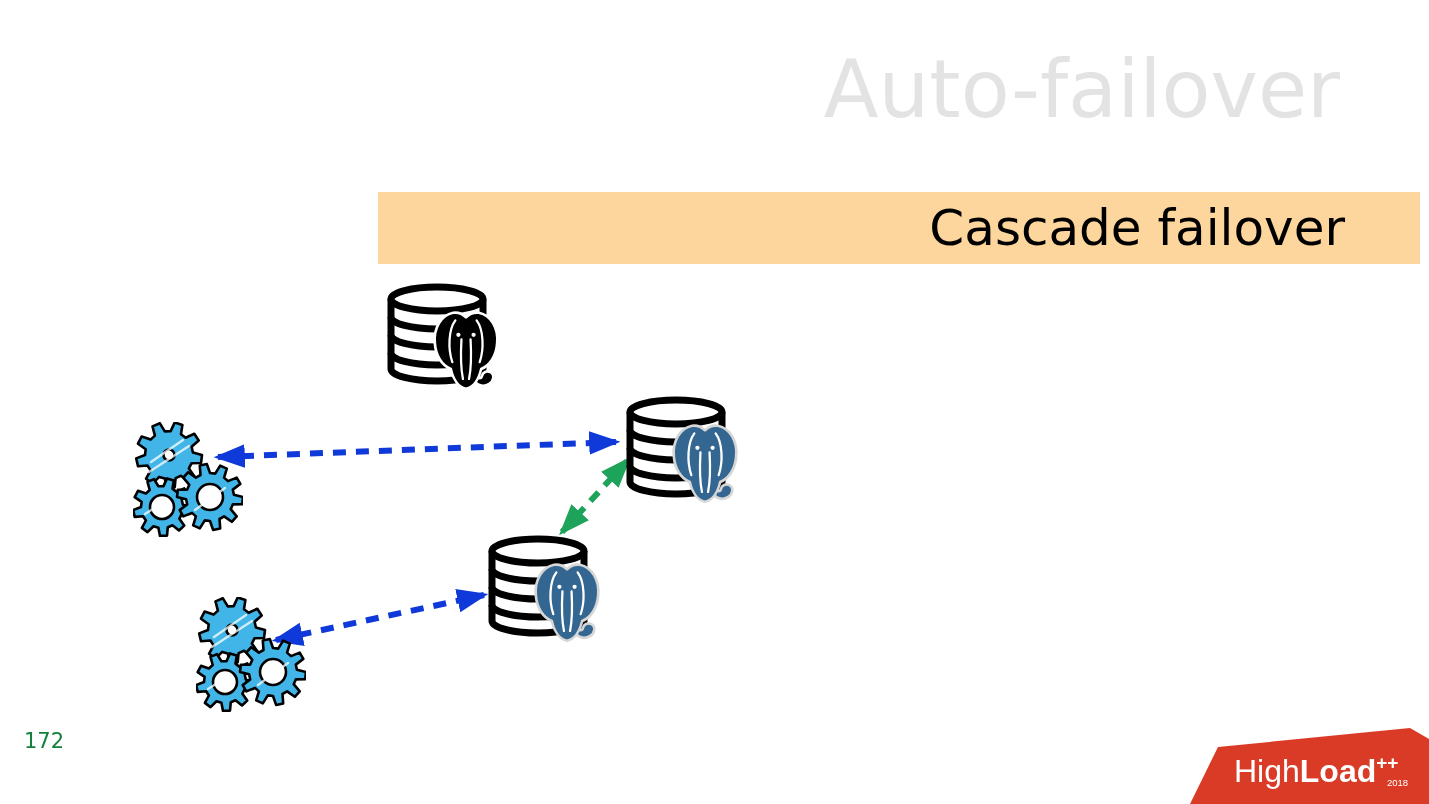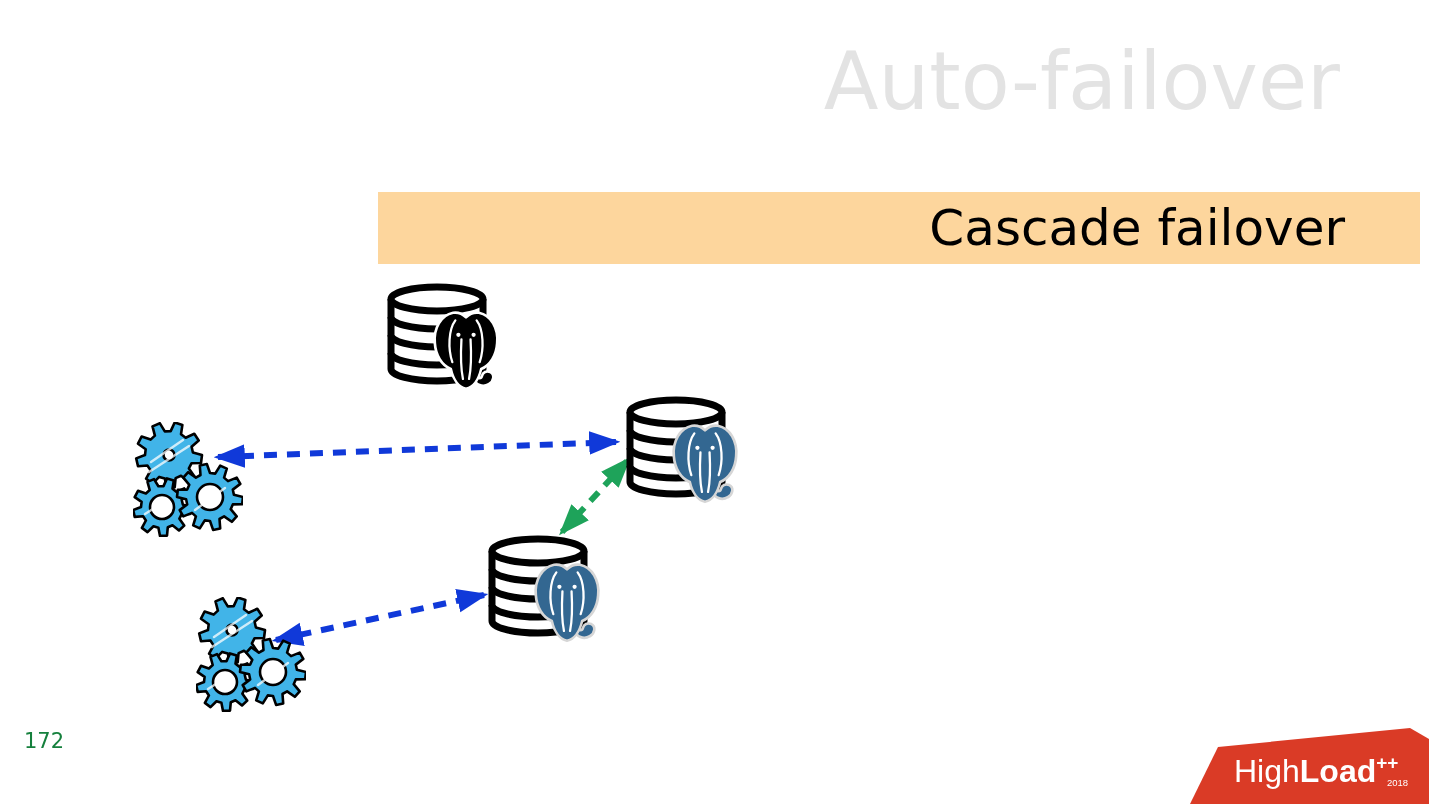--- a/index.html
+++ b/index.html
@@ -1,21 +1,21 @@
 <!DOCTYPE html>
 <html><head>
 <meta charset="utf-8">
 <style>
   html,body{margin:0;padding:0;}
   body{
     width:1429px;height:804px;position:relative;background:#ffffff;
     font-family:"DejaVu Sans","Liberation Sans",sans-serif;overflow:hidden;
   }
   .title{
-    position:absolute;top:36px;right:89px;
+    position:absolute;top:44px;right:89px;
     font-size:80px;line-height:1.15;color:#e3e3e3;white-space:nowrap;
   }
   .banner{
     position:absolute;left:378px;top:192px;width:1042px;height:72px;
     background:#fdd69d;box-sizing:border-box;
     display:flex;align-items:center;justify-content:flex-end;padding-right:75px;
   }
   .banner-text{font-size:50px;color:#000;white-space:nowrap;}
   .node{position:absolute;}
   .db{width:125px;height:114px;}

